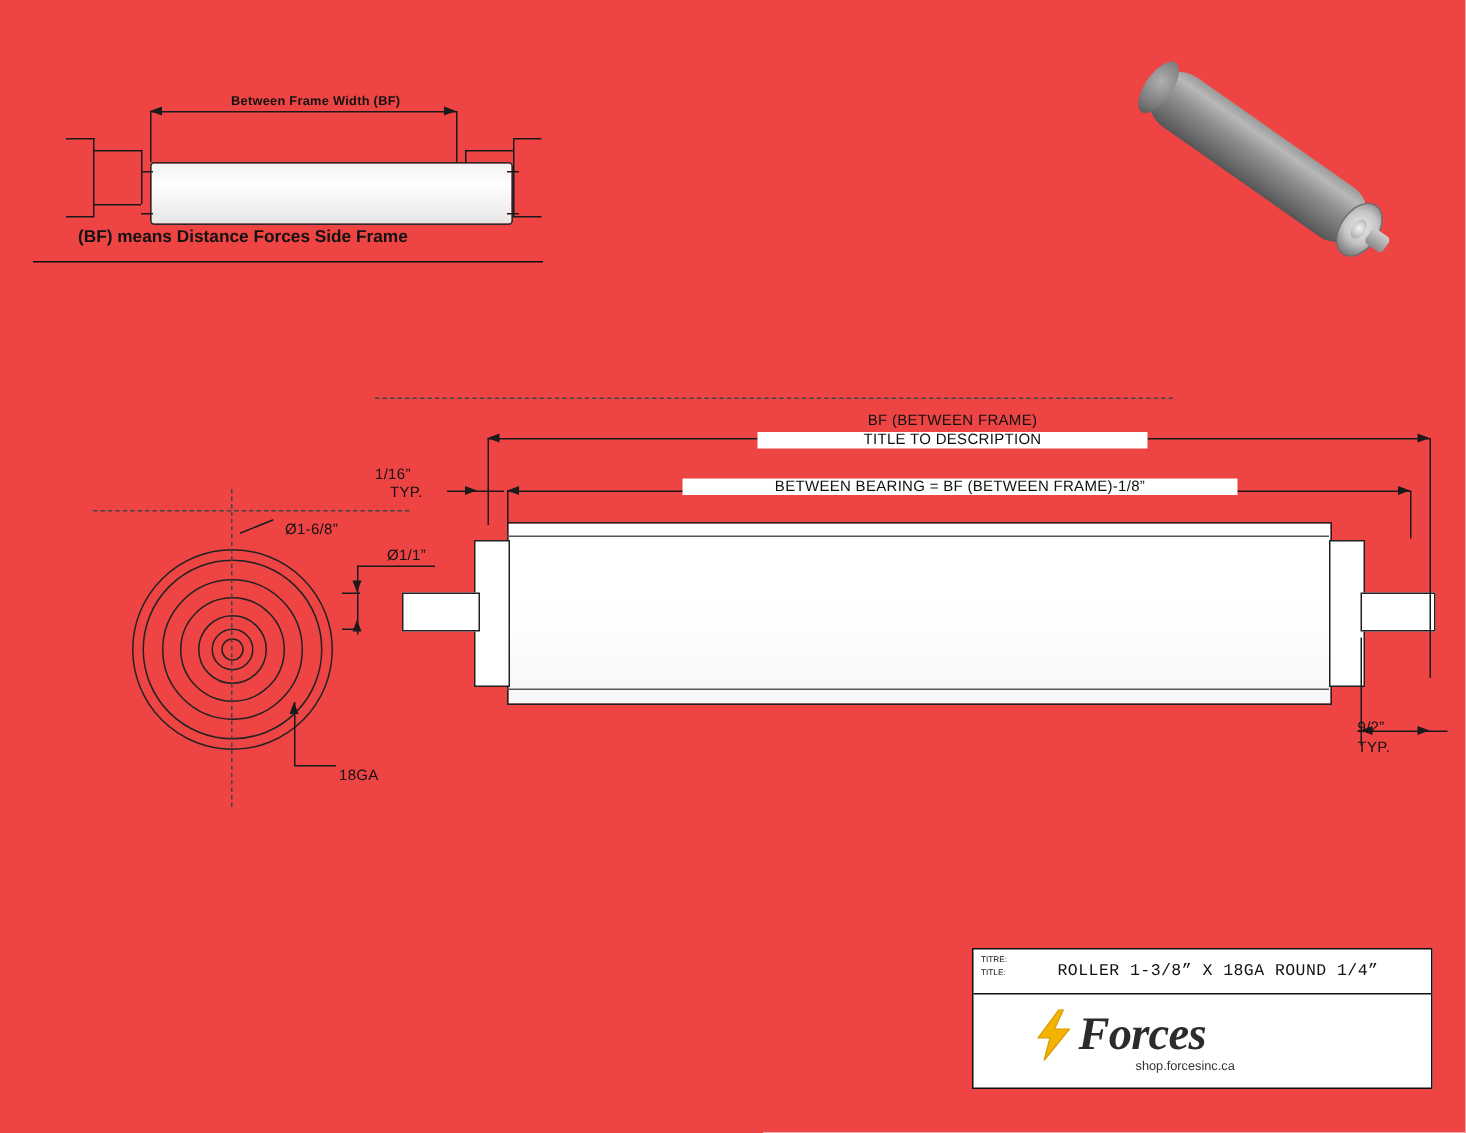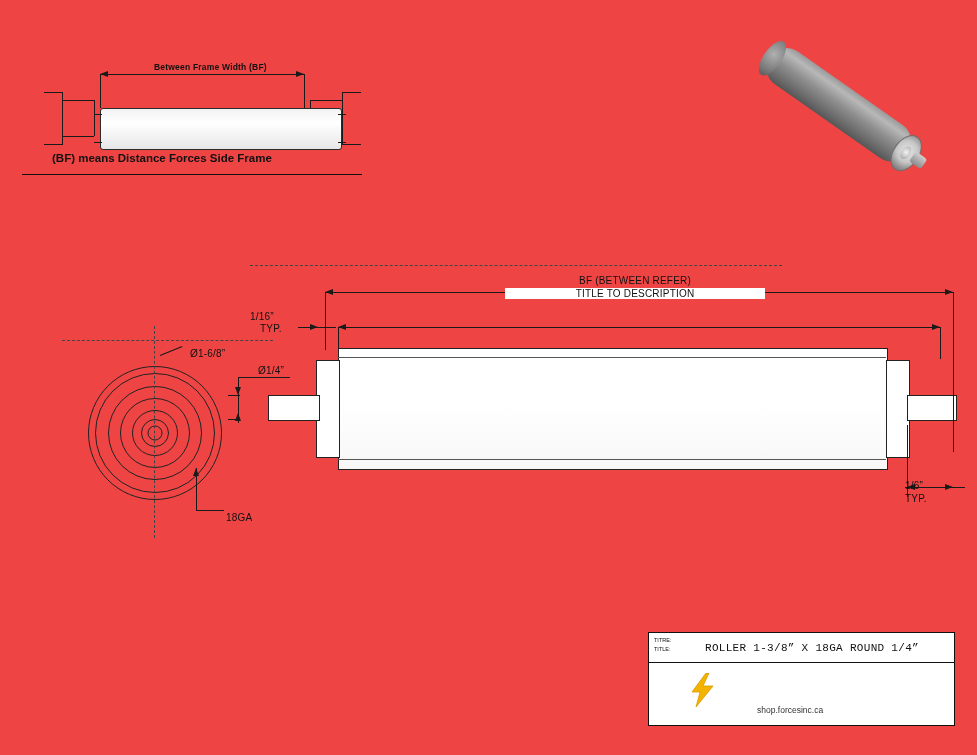--- a/index.html
+++ b/index.html
@@ -362,59 +362,61 @@
     <div class="bearing" style="left:636px;"></div>
 
     <div class="shaft-stub" style="left:18px; width:50px;"></div>
     <div class="shaft-stub" style="left:657px; width:48px;"></div>
 
     <div class="hline" style="left:75px; top:27px; width:628px;"></div>
     <div class="arrow-l" style="left:75px; top:23.5px;"></div>
     <div class="arrow-r" style="left:695px; top:23.5px;"></div>
     <div class="vline" style="left:75px; top:27px; height:58px;"></div>
     <div class="vline" style="left:703px; top:27px; height:160px;"></div>
-    <div class="lbl ctr" style="left:255px; top:10px; width:260px;">BF (BETWEEN REFER)</div>
+    <div class="lbl ctr" style="left:255px; top:10px; width:260px;">BF (BETWEEN FRAME)</div>
     <div class="lbl ctr" style="left:255px; top:23px; width:260px; background:#fff;">TITLE TO DESCRIPTION</div>
 
     <div class="hline" style="left:88px; top:62px; width:602px;"></div>
     <div class="arrow-l" style="left:88px; top:58.5px;"></div>
     <div class="arrow-r" style="left:682px; top:58.5px;"></div>
     <div class="vline" style="left:88px; top:62px; height:22px;"></div>
     <div class="vline" style="left:690px; top:62px; height:32px;"></div>
+    <div class="lbl ctr" style="left:205px; top:54px; width:370px; background:#fff;">BETWEEN BEARING = BF (BETWEEN FRAME)-1/8”</div>
 
     <div class="hline" style="left:48px; top:62px; width:38px;"></div>
     <div class="arrow-r" style="left:60px; top:58.5px;"></div>
     <div class="lbl" style="left:0; top:46px;">1/16”</div>
     <div class="lbl" style="left:10px; top:58px;">TYP.</div>
 
     <div class="hline" style="left:-12px; top:112px; width:52px;"></div>
     <div class="vline" style="left:-12px; top:112px; height:46px;"></div>
     <div class="arrow-d" style="left:-15.5px; top:122px;"></div>
     <div class="arrow-u" style="left:-15.5px; top:148px;"></div>
     <div class="hline" style="left:-22px; top:130px; width:12px;"></div>
     <div class="hline" style="left:-22px; top:154px; width:12px;"></div>
-    <div class="lbl" style="left:8px; top:100px;">Ø1/4”</div>
+    <div class="lbl" style="left:8px; top:100px;">Ø1/1”</div>
 
     <div class="vline" style="left:657px; top:160px; height:72px;"></div>
     <div class="hline" style="left:655px; top:222px; width:60px;"></div>
     <div class="arrow-l" style="left:657px; top:218.5px;"></div>
     <div class="arrow-r" style="left:695px; top:218.5px;"></div>
-    <div class="lbl" style="left:655px; top:215px;">1/6”</div>
+    <div class="lbl" style="left:655px; top:215px;">9/2”</div>
     <div class="lbl" style="left:655px; top:228px;">TYP.</div>
   </div>
 
   <div id="titleblock">
     <div id="tb-row1">
       <div class="tb-tag">TITRE:</div>
       <div class="tb-tag" style="top:13px;">TITLE:</div>
       <div class="tb-title">ROLLER 1-3/8” X 18GA ROUND 1/4”</div>
     </div>
     <div id="tb-logo">
       <div class="bolt">
         <svg width="26" height="34" viewBox="0 0 26 34">
           <polygon points="17,0 3,19 11,19 7,34 24,13 14,13 20,0" fill="#f5b301" stroke="#d79a00" stroke-width="0.8"></polygon>
         </svg>
       </div>
+      <div class="logo-word">Forces</div>
       <div class="logo-url">shop.forcesinc.ca</div>
     </div>
   </div>
 
 </div>
 
 </body></html>

